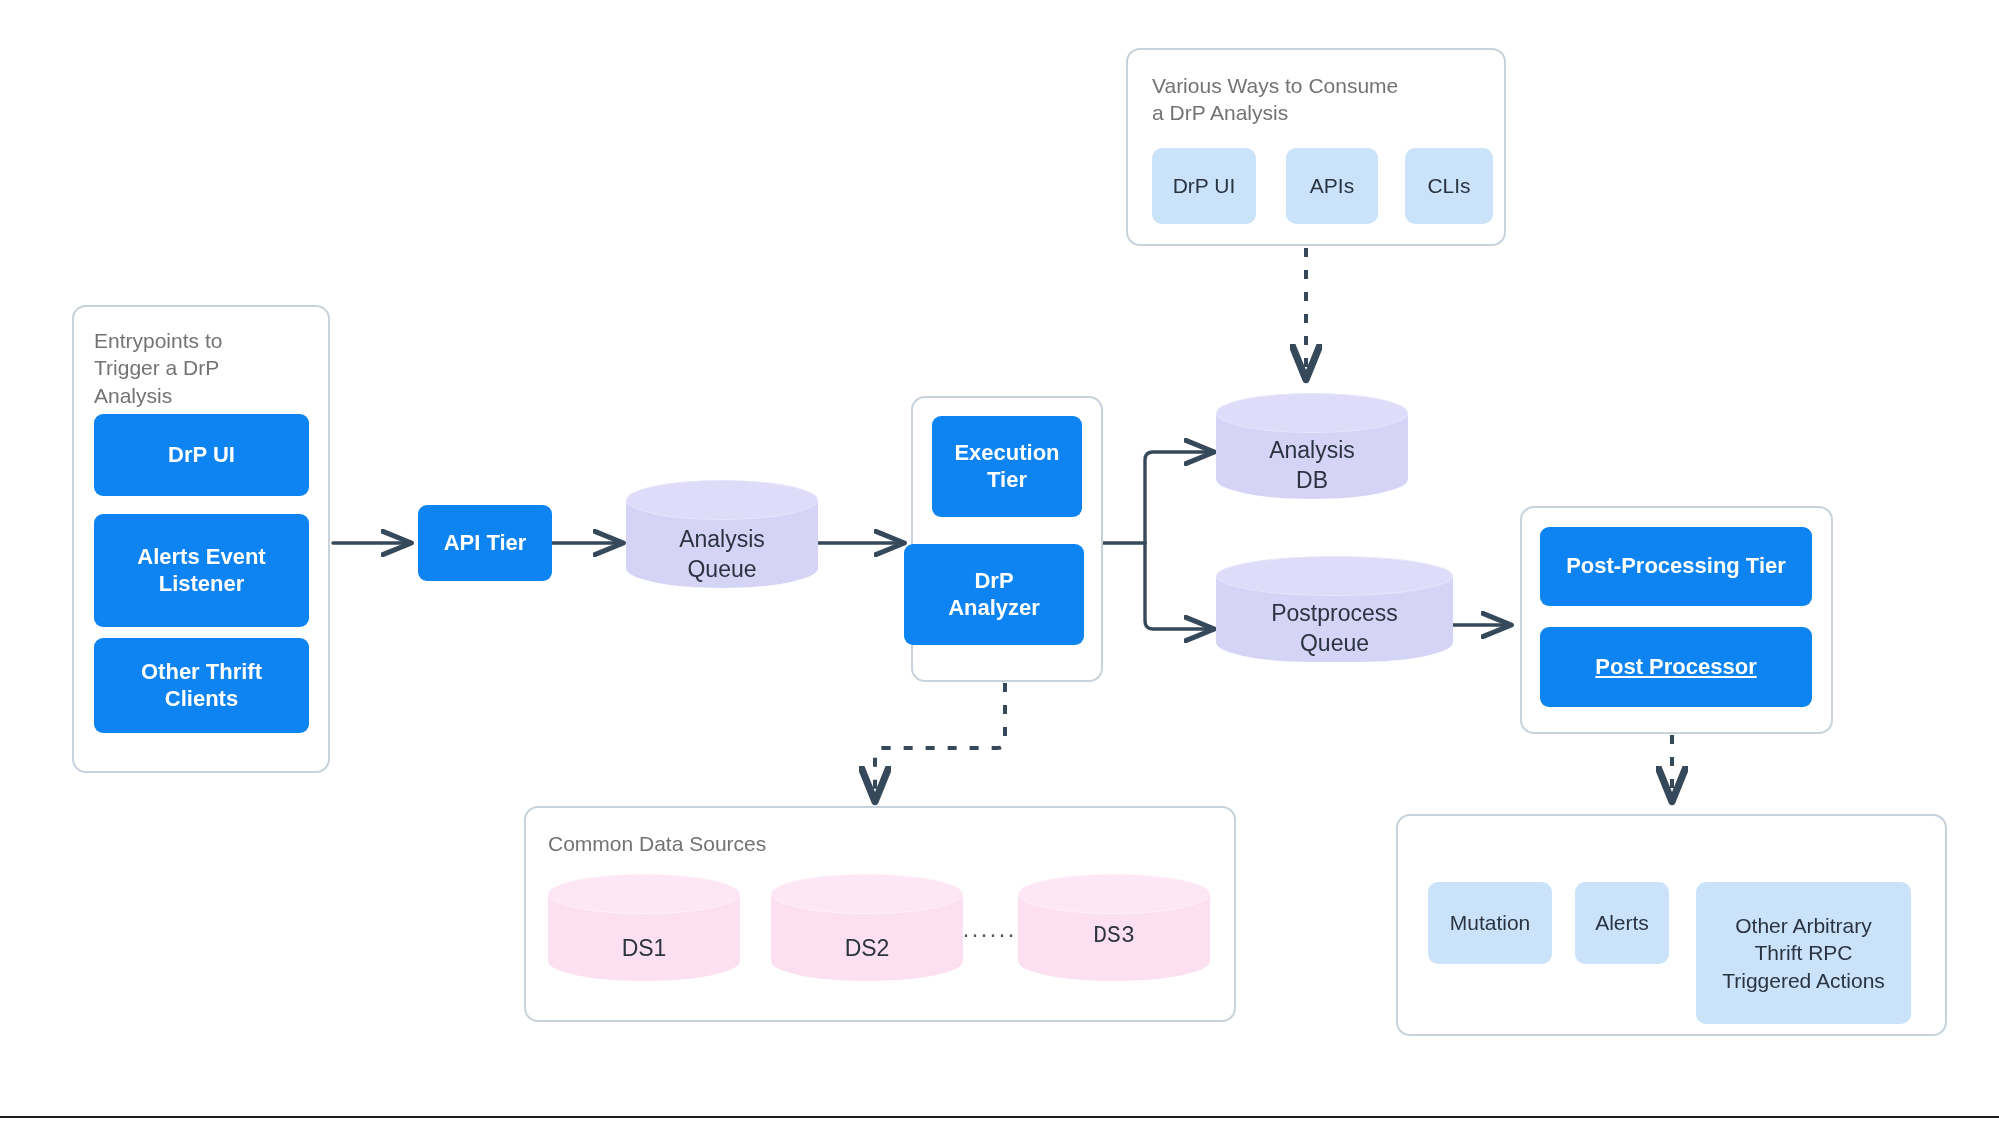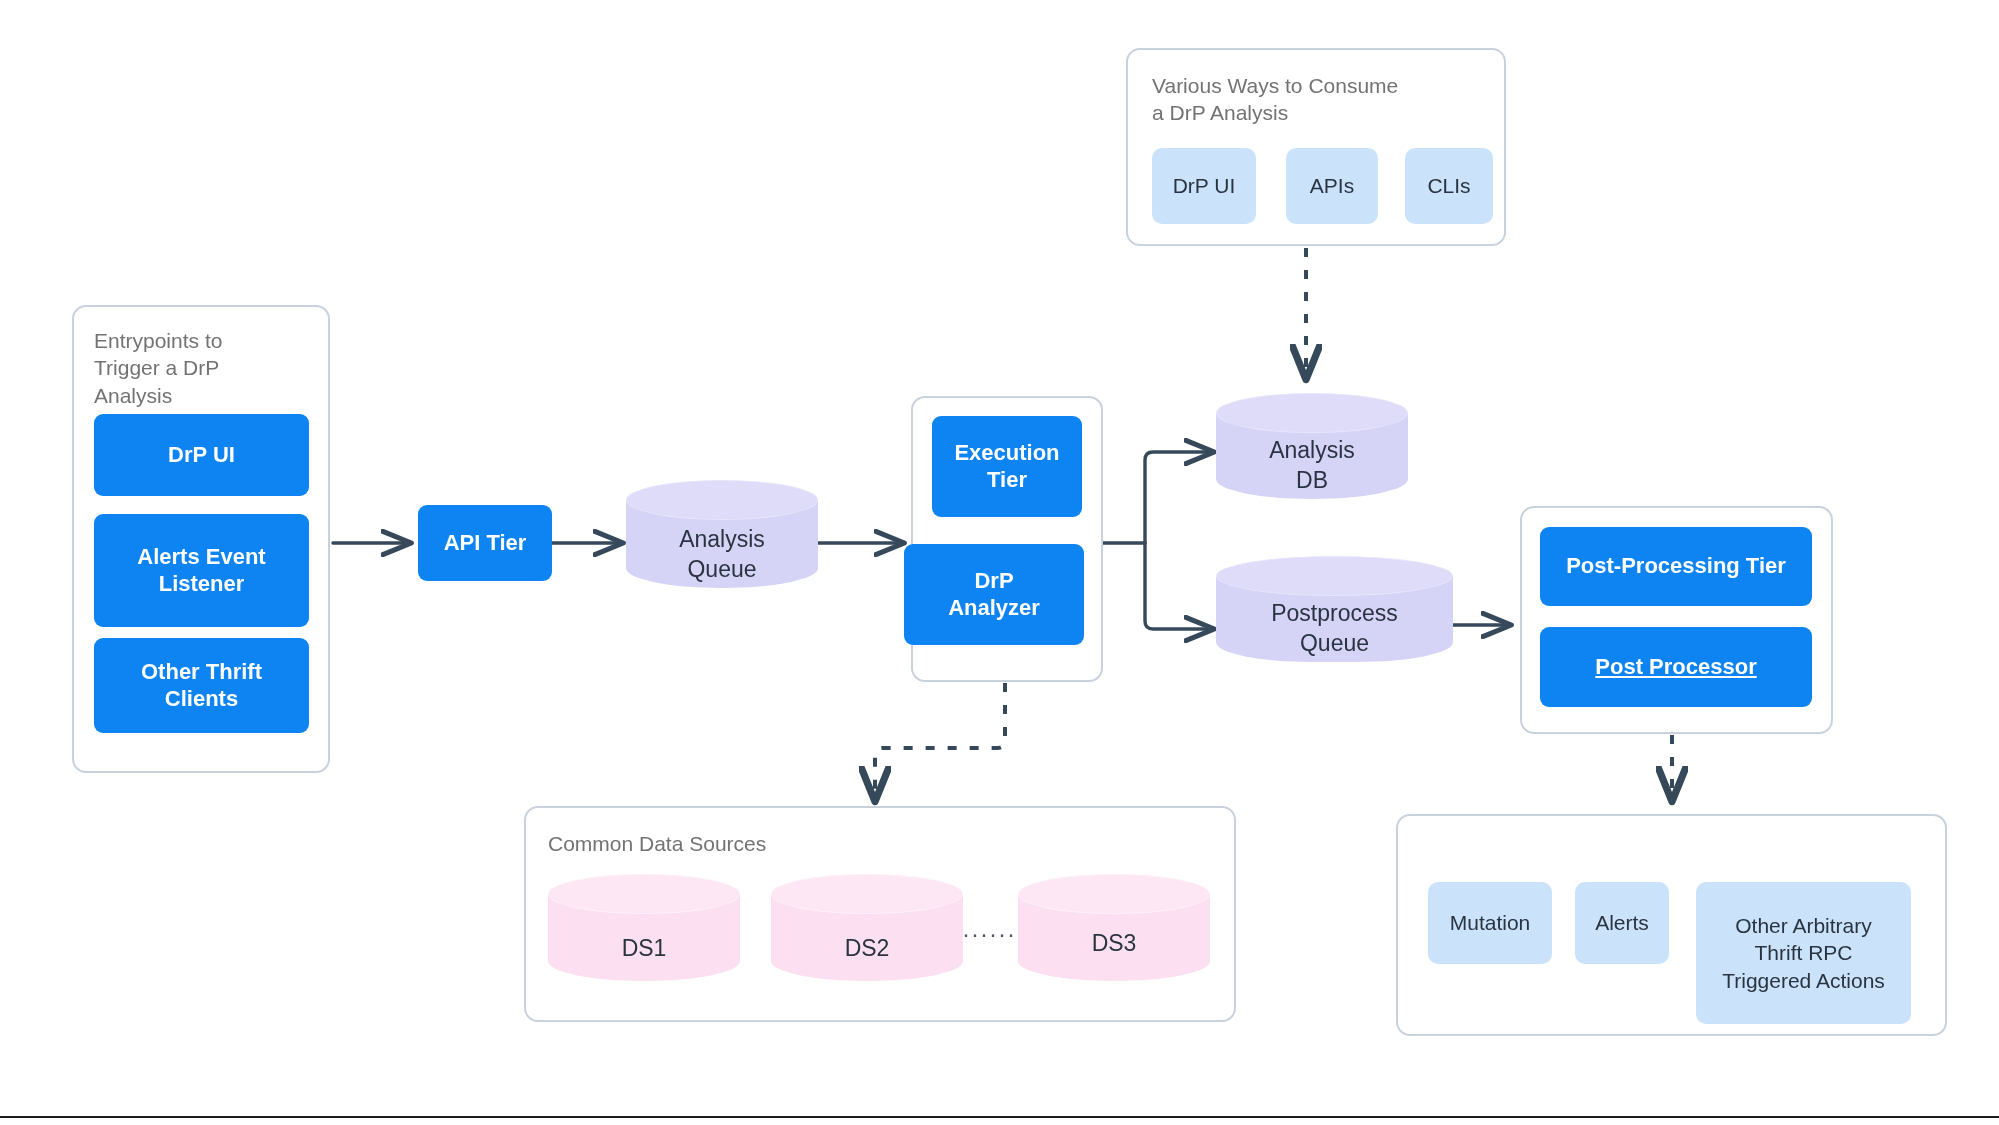--- a/index.html
+++ b/index.html
@@ -231,21 +231,21 @@
     <div class="body" style="top:20px; height:87px; border-radius:0 0 96px 96px / 0 0 20px 20px;"></div>
     <div class="top" style="top:0; height:40px;"></div>
     <div class="label" style="top:60px;">DS2</div>
   </div>
 
   <div class="ellipsis" style="left:962px; top:920px;">······</div>
 
   <div class="cyl pink" style="left:1018px; top:874px; width:192px; height:126px;">
     <div class="body" style="top:20px; height:87px; border-radius:0 0 96px 96px / 0 0 20px 20px;"></div>
     <div class="top" style="top:0; height:40px;"></div>
-    <div class="label" style="top:55px;">DS3</div>
+    <div class="label" style="top:48px;font-family:Liberation Mono, monospace;">DS3</div>
   </div>
 
   <div class="group-box" style="left:1396px; top:814px; width:551px; height:222px;">
   </div>
   <div class="chip" style="left:1428px; top:882px; width:124px; height:82px;">Mutation</div>
   <div class="chip" style="left:1575px; top:882px; width:94px; height:82px;">Alerts</div>
   <div class="chip" style="left:1696px; top:882px; width:215px; height:142px;">Other Arbitrary
 Thrift RPC
 Triggered Actions</div>
 

